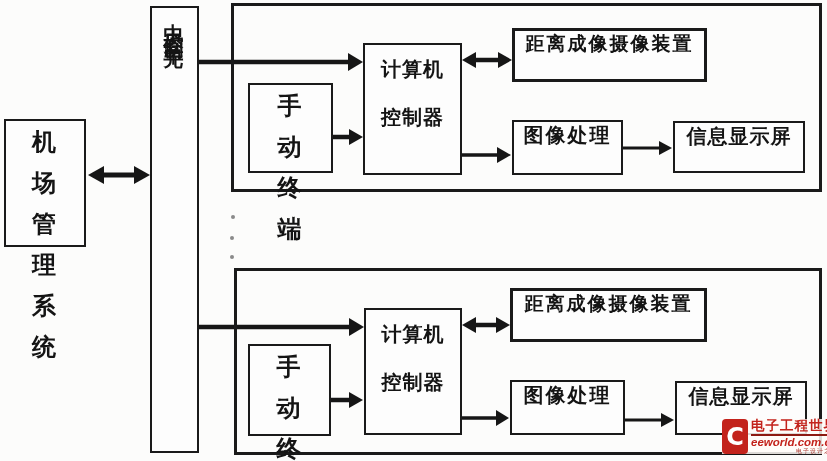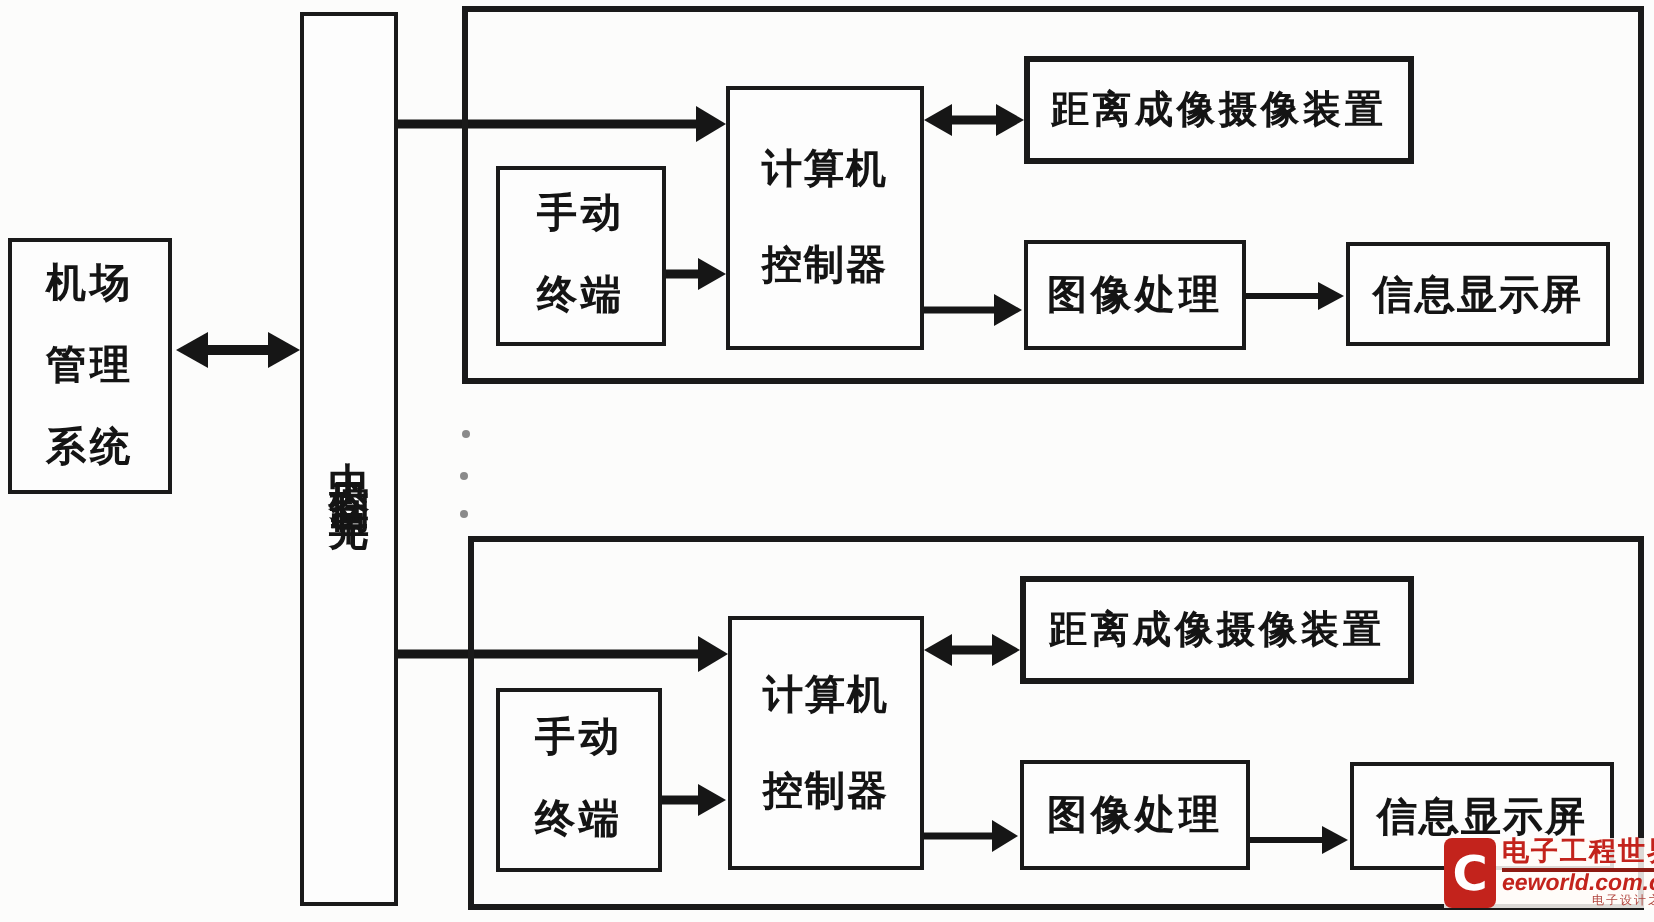--- a/index.html
+++ b/index.html
@@ -9,34 +9,34 @@
     background:#fcfcfb;
     font-family:"Liberation Sans","DejaVu Sans",sans-serif;
     color:#141414;
     overflow:hidden;
   }
   .box{
     position:absolute;
     background:#fdfdfd;
     border:2px solid #1a1a1a;
     display:flex;
-    align-items:center;
+    align-items:flex-start;
     justify-content:center;
     font-weight:bold;
     text-align:center;
     box-sizing:border-box;
   }
   .outer{
     position:absolute;
     background:transparent;
     border:3px solid #1a1a1a;
     box-sizing:border-box;
   }
   .lbl{font-weight:bold;color:#141414;}
-  .wrap2{display:inline-block;width:48px;line-height:41px;font-size:20px;letter-spacing:2px;}
+  .wrap2{display:inline-block;width:48px;line-height:41px;font-size:24px;letter-spacing:2px;}
   .wrap3{display:inline-block;width:68px;line-height:48px;font-size:20px;letter-spacing:1px;}
   .oneline{font-size:19px;letter-spacing:2px;white-space:nowrap;}
   .vertical{
     writing-mode:vertical-rl;
     text-orientation:upright;
     font-size:20px;
     letter-spacing:5px;
     font-weight:bold;
   }
   #subsystem-title{

